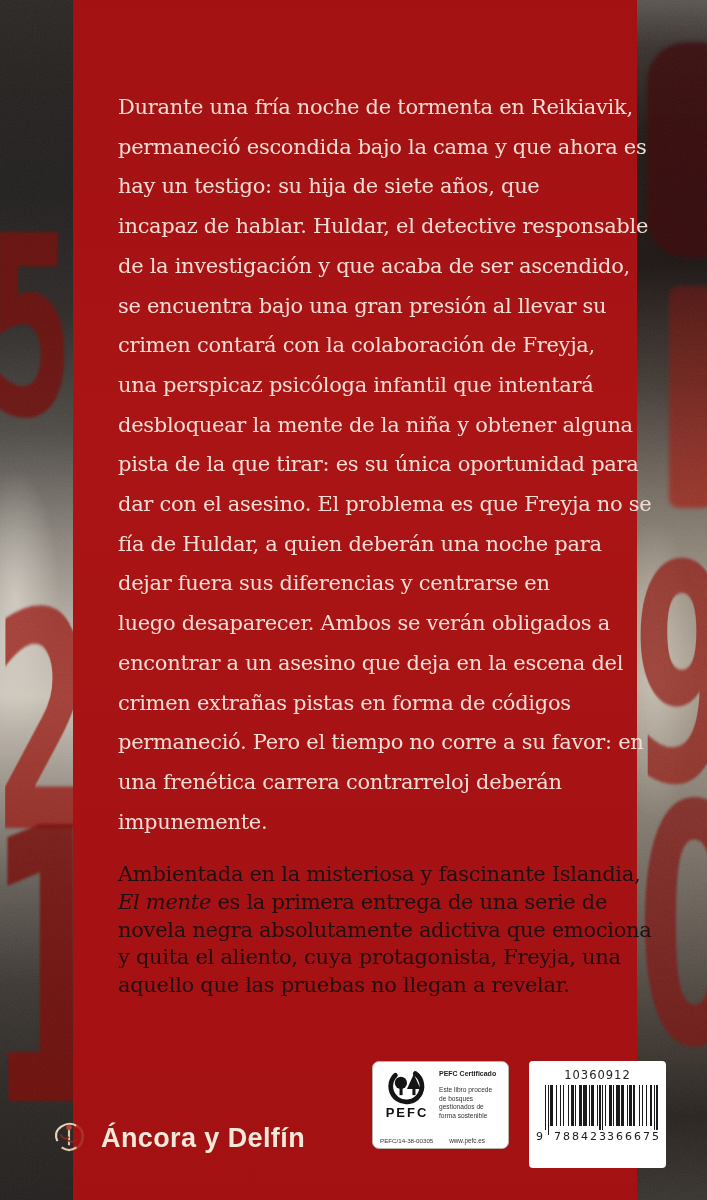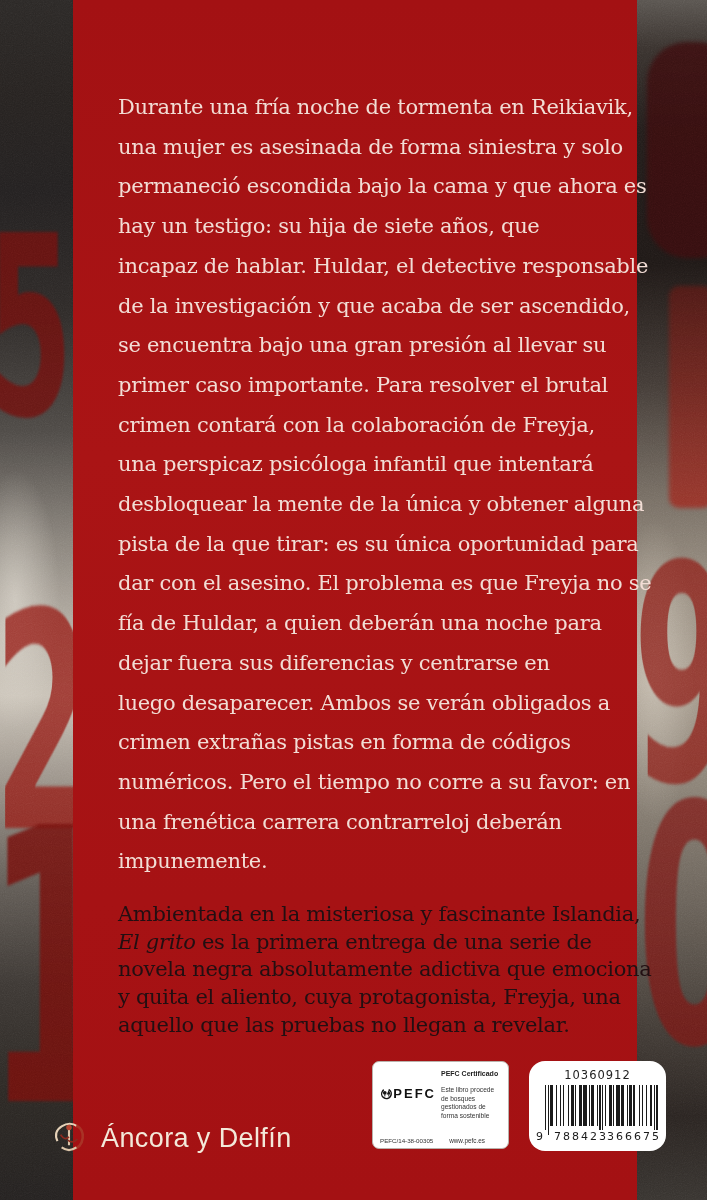--- a/index.html
+++ b/index.html
@@ -32,39 +32,39 @@
   .text-block{position:absolute;left:118px;top:82px;width:500px;}
   .tline{white-space:nowrap;font-family:"DejaVu Serif","Liberation Serif",serif;
          font-size:21px;line-height:27.7px;letter-spacing:-.3px;}
   .synopsis .tline{color:#f2ddd5;margin-top:12px;}
   .blurb{margin-top:25px;}
   .blurb .tline{color:#220f12;}
   .it{font-style:italic;}
   
   .publisher{position:absolute;left:50px;top:1118px;display:flex;align-items:center;}
   .emblem{width:38px;height:40px;margin-right:13px;}
-  .pub-name{font-family:"Liberation Sans",sans-serif;font-weight:400;font-size:27px;
+  .pub-name{font-family:"Liberation Sans",sans-serif;font-weight:700;font-size:27px;
             color:#f3e9da;letter-spacing:.4px;}
   
   .pefc{position:absolute;left:372px;top:1061px;width:137px;height:88px;background:#fff;
         border:1px solid #b9b2ac;border-radius:7px;box-sizing:border-box;padding:6px 7px 4px 7px;
         display:flex;flex-direction:column;justify-content:space-between;}
   .pefc-main{display:flex;}
-  .pefc-left{width:56px;display:flex;align-items:center;}
+  .pefc-left{width:56px;display:flex;flex-direction:column;align-items:center;}
   .pefc-logo{width:44px;height:38px;}
   .pefc-word{font-weight:bold;font-size:13px;letter-spacing:2px;color:#111;line-height:14px;}
   .pefc-right{flex:1;padding-left:5px;display:flex;flex-direction:column;}
   .pefc-title{font-size:7px;font-weight:bold;color:#222;margin-top:2px;}
   .pefc-desc{font-size:6.6px;color:#333;line-height:8.6px;margin-top:9px;width:62px;}
   .pefc-bottom{display:flex;justify-content:space-between;align-items:flex-end;}
   .pefc-code{font-size:6.2px;color:#333;}
   .pefc-url{font-size:6.4px;color:#333;margin-right:16px;}
   
-  .bclabel{position:absolute;left:529px;top:1061px;width:137px;height:90px;background:#fff;
-           border-radius:16px;box-sizing:border-box;padding:7px 8px 14px 8px;}
+  .bclabel{position:absolute;left:529px;top:1061px;width:137px;height:107px;background:#fff;
+           border-radius:4px;box-sizing:border-box;padding:7px 8px 14px 8px;}
   .bc-top{font-family:"DejaVu Sans",sans-serif;font-size:11.5px;color:#222;text-align:center;
           letter-spacing:1px;margin-bottom:3px;}
   .bc-wrap{position:relative;height:58px;}
   .bc-bars{display:flex;align-items:flex-start;height:52px;padding-left:8px;}
   .bc-bars i{display:block;}
   .bc-bars .b{background:#1a1a1a;height:41px;}
   .bc-bars .b.t{height:50px;}
   .bc-bars .g{background:transparent;}
   .bc-digits{position:absolute;left:0;bottom:0;width:100%;height:13px;
              font-family:"DejaVu Sans",sans-serif;font-size:11px;color:#1a1a1a;}
@@ -96,43 +96,42 @@
     <div class="r-shape"></div>
     <div class="r-bar"></div>
     <div class="bg-digit d-r9">9</div>
     <div class="bg-digit d-r0">0</div>
     <div class="grain"></div>
   </div>
 
   <div class="text-block">
     <div class="synopsis">
         <div class="tline">Durante una fría noche de tormenta en Reikiavik,</div>
-        <div class="tline">una mujer es asesinada de forma siniestra y solo</div>
         <div class="tline">permaneció escondida bajo la cama y que ahora es</div>
         <div class="tline">hay un testigo: su hija de siete años, que</div>
         <div class="tline">incapaz de hablar. Huldar, el detective responsable</div>
         <div class="tline">de la investigación y que acaba de ser ascendido,</div>
         <div class="tline">se encuentra bajo una gran presión al llevar su</div>
-        <div class="tline">primer caso importante. Para resolver el brutal</div>
         <div class="tline">crimen contará con la colaboración de Freyja,</div>
         <div class="tline">una perspicaz psicóloga infantil que intentará</div>
-        <div class="tline">desbloquear la mente de la única y obtener alguna</div>
+        <div class="tline">desbloquear la mente de la niña y obtener alguna</div>
         <div class="tline">pista de la que tirar: es su única oportunidad para</div>
         <div class="tline">dar con el asesino. El problema es que Freyja no se</div>
         <div class="tline">fía de Huldar, a quien deberán una noche para</div>
         <div class="tline">dejar fuera sus diferencias y centrarse en</div>
         <div class="tline">luego desaparecer. Ambos se verán obligados a</div>
+        <div class="tline">encontrar a un asesino que deja en la escena del</div>
         <div class="tline">crimen extrañas pistas en forma de códigos</div>
-        <div class="tline">numéricos. Pero el tiempo no corre a su favor: en</div>
+        <div class="tline">permaneció. Pero el tiempo no corre a su favor: en</div>
         <div class="tline">una frenética carrera contrarreloj deberán</div>
         <div class="tline">impunemente.</div>
       </div>
     <div class="blurb">
         <div class="tline"><span>Ambientada en la misteriosa y fascinante Islandia,</span></div>
-        <div class="tline"><span class="it">El grito</span><span> es la primera entrega de una serie de</span></div>
+        <div class="tline"><span class="it">El mente</span><span> es la primera entrega de una serie de</span></div>
         <div class="tline"><span>novela negra absolutamente adictiva que emociona</span></div>
         <div class="tline"><span>y quita el aliento, cuya protagonista, Freyja, una</span></div>
         <div class="tline"><span>aquello que las pruebas no llegan a revelar.</span></div>
       </div>
   </div>
 
   <div class="publisher">
     <svg class="emblem" viewBox="0 0 36 38">
       <path d="M7 22 q-4 -9 4 -14 q8 -5 15 0" stroke="#e6d2b8" fill="none" stroke-width="2"></path>
       <path d="M25 7 q7 4 6 12 q-1 9 -10 11" stroke="#a93326" fill="none" stroke-width="2.4"></path>

